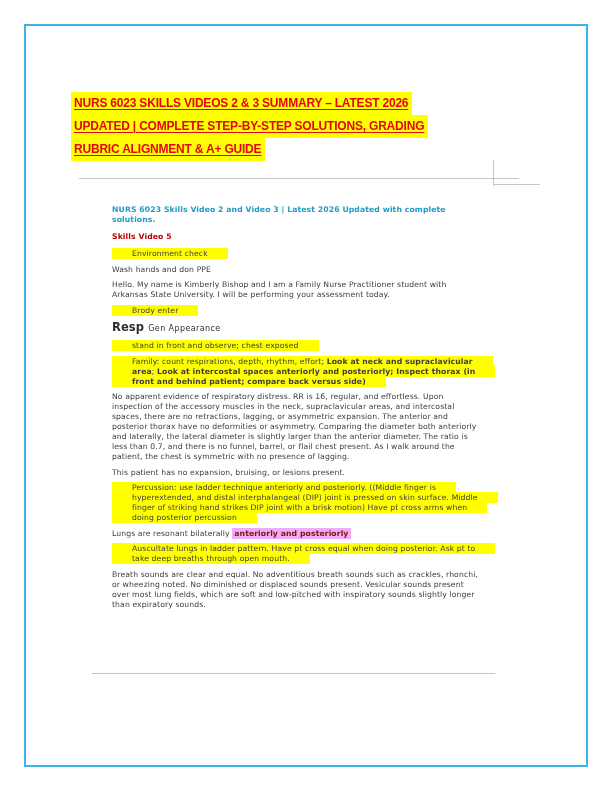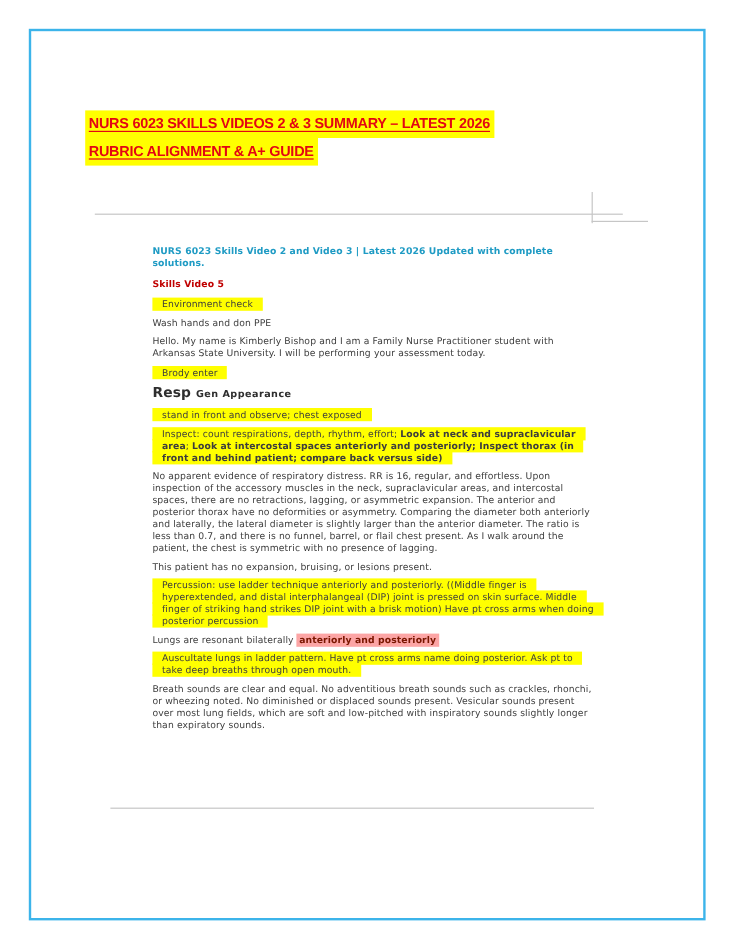--- a/index.html
+++ b/index.html
@@ -40,62 +40,63 @@
     text-decoration: underline;
     text-underline-offset: 2px;
   }
   .rule { position: absolute; background: #c6c6c6; }
   .rule-top       { left: 79px;  top: 178px; width: 440px; height: 1px; }
   .rule-tick-v    { left: 493px; top: 160px; width: 1px;   height: 26px; }
   .rule-top-short { left: 493px; top: 184px; width: 47px;  height: 1px; }
   .rule-bottom    { left: 92px;  top: 673px; width: 403px; height: 1px; }
   .body-wrap {
     position: absolute;
-    left: 127px;
+    left: 112px;
     top: 205px;
     width: 368px;
     font-size: 7.7px;
     line-height: 10px;
     color: #3d3d3d;
     letter-spacing: 0.1px;
   }
   .body-wrap p { margin: 0 0 5.5px 0; }
   .doc-heading { color: #1f9bc4; font-weight: bold; margin-bottom: 7px !important; }
   .sec-heading { color: #c00000; font-weight: bold; margin-bottom: 7px !important; }
   .resp-heading {
     font-size: 11.5px;
     font-weight: bold;
     color: #2e2e2e;
     margin: 2px 0 6px 0 !important;
     line-height: 13px;
   }
-  .resp-sub { font-size: 8px; font-weight: bold; letter-spacing: 0.4px; }
+  .resp-sub { font-size: 8px; font-weight: normal; letter-spacing: 0.4px; }
   .hl {
     background: #ffff00;
-    padding: 1px 8px;
+    padding: 1px 20px;
     box-decoration-break: clone;
     -webkit-box-decoration-break: clone;
   }
   .hl .b { font-weight: bold; }
   .hl-red {
-    background: #fca5a5;
+    background: #f0abfc;
     color: #7a1600;
     font-weight: bold;
     padding: 1px 2px;
   }
 </style>
 </head>
 <body>
 
 <div class="screen">
 
   <div class="page-border"></div>
 
   <div class="title-wrap">
     <span class="title-line">NURS 6023 SKILLS VIDEOS 2 &amp; 3 SUMMARY – LATEST 2026</span>
+    <span class="title-line">UPDATED | COMPLETE STEP-BY-STEP SOLUTIONS, GRADING</span>
     <span class="title-line">RUBRIC ALIGNMENT &amp; A+ GUIDE</span>
   </div>
 
   <div class="rule rule-top"></div>
   <div class="rule rule-tick-v"></div>
   <div class="rule rule-top-short"></div>
 
   <div class="body-wrap">
 
     <p class="doc-heading">NURS 6023 Skills Video 2 and Video 3 | Latest 2026 Updated with complete solutions.</p>
@@ -107,32 +108,32 @@
     <p>Wash hands and don PPE</p>
 
     <p>Hello. My name is Kimberly Bishop and I am a Family Nurse Practitioner student with Arkansas State University. I will be performing your assessment today.</p>
 
     <p><span class="hl">Brody enter</span></p>
 
     <p class="resp-heading"><span>Resp</span> <span class="resp-sub">Gen Appearance</span></p>
 
     <p><span class="hl">stand in front and observe; chest exposed</span></p>
 
-    <p><span class="hl"><span>Inspect: count respirations, depth, rhythm, effort; </span><span class="b">Look at neck and supraclavicular area</span><span>; </span><span class="b">Look at intercostal spaces anteriorly and posteriorly; Inspect thorax (in front and behind patient; compare back versus side)</span></span></p>
+    <p><span class="hl"><span>Family: count respirations, depth, rhythm, effort; </span><span class="b">Look at neck and supraclavicular area</span><span>; </span><span class="b">Look at intercostal spaces anteriorly and posteriorly; Inspect thorax (in front and behind patient; compare back versus side)</span></span></p>
 
     <p>No apparent evidence of respiratory distress. RR is 16, regular, and effortless. Upon inspection of the accessory muscles in the neck, supraclavicular areas, and intercostal spaces, there are no retractions, lagging, or asymmetric expansion. The anterior and posterior thorax have no deformities or asymmetry. Comparing the diameter both anteriorly and laterally, the lateral diameter is slightly larger than the anterior diameter. The ratio is less than 0.7, and there is no funnel, barrel, or flail chest present. As I walk around the patient, the chest is symmetric with no presence of lagging.</p>
 
 
     <p>This patient has no expansion, bruising, or lesions present.</p>
 
     <p><span class="hl">Percussion: use ladder technique anteriorly and posteriorly. ((Middle finger is hyperextended, and distal interphalangeal (DIP) joint is pressed on skin surface. Middle finger of striking hand strikes DIP joint with a brisk motion) Have pt cross arms when doing posterior percussion</span></p>
 
     <p><span>Lungs are resonant bilaterally </span><span class="hl-red">anteriorly and posteriorly</span></p>
 
-    <p><span class="hl">Auscultate lungs in ladder pattern. Have pt cross arms name doing posterior. Ask pt to take deep breaths through open mouth.</span></p>
+    <p><span class="hl">Auscultate lungs in ladder pattern. Have pt cross equal when doing posterior. Ask pt to take deep breaths through open mouth.</span></p>
 
     <p>Breath sounds are clear and equal. No adventitious breath sounds such as crackles, rhonchi, or wheezing noted. No diminished or displaced sounds present. Vesicular sounds present over most lung fields, which are soft and low-pitched with inspiratory sounds slightly longer than expiratory sounds.</p>
 
   </div>
 
   <div class="rule rule-bottom"></div>
 
 </div>
 
 </body></html>

